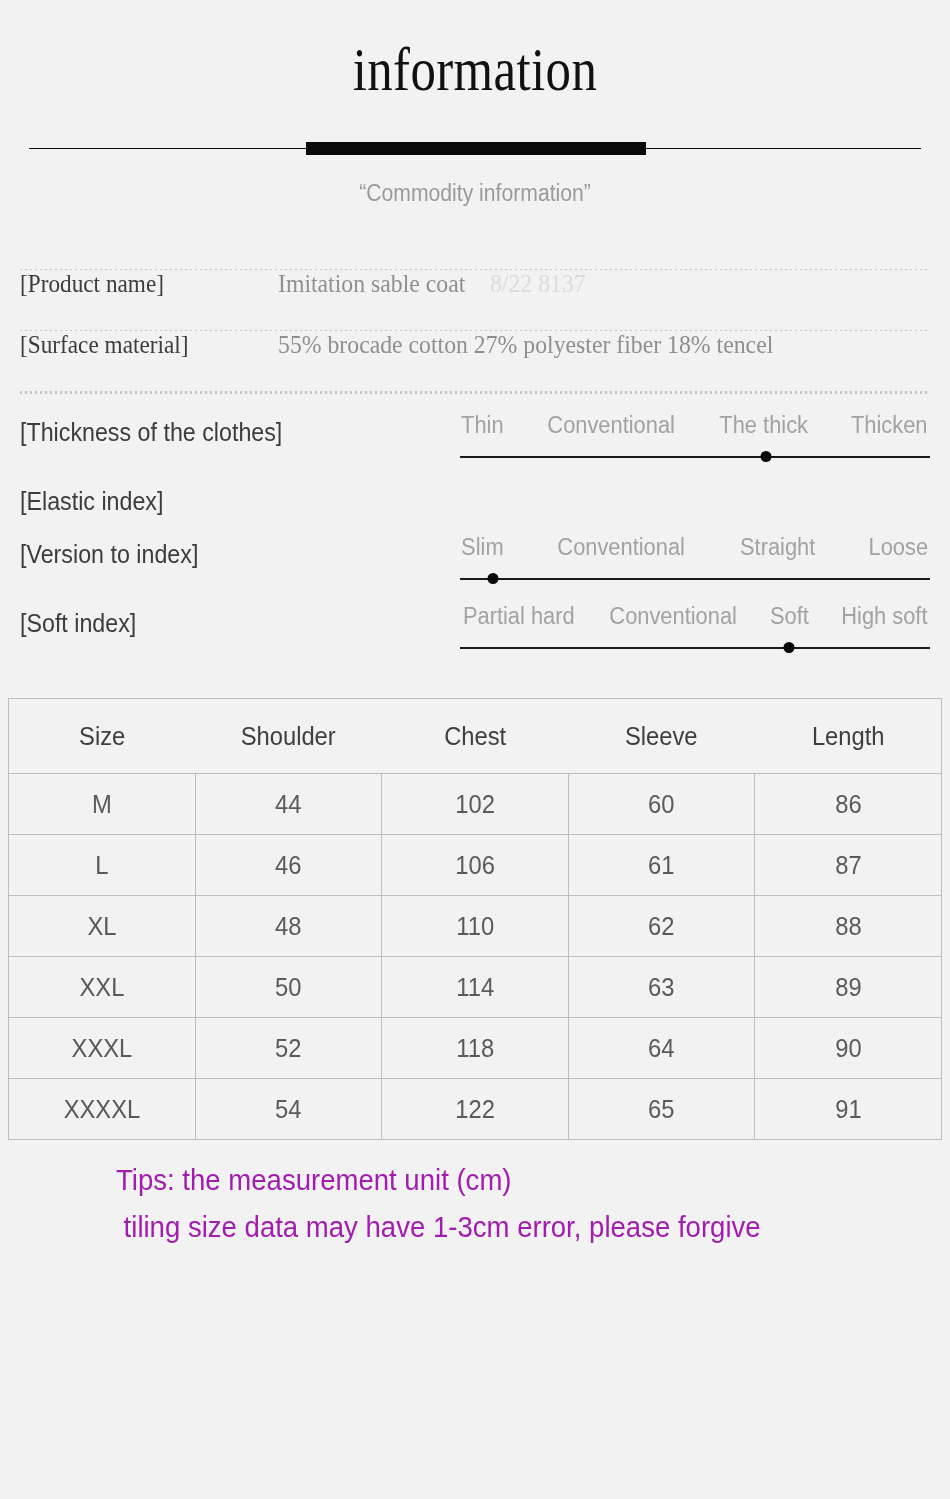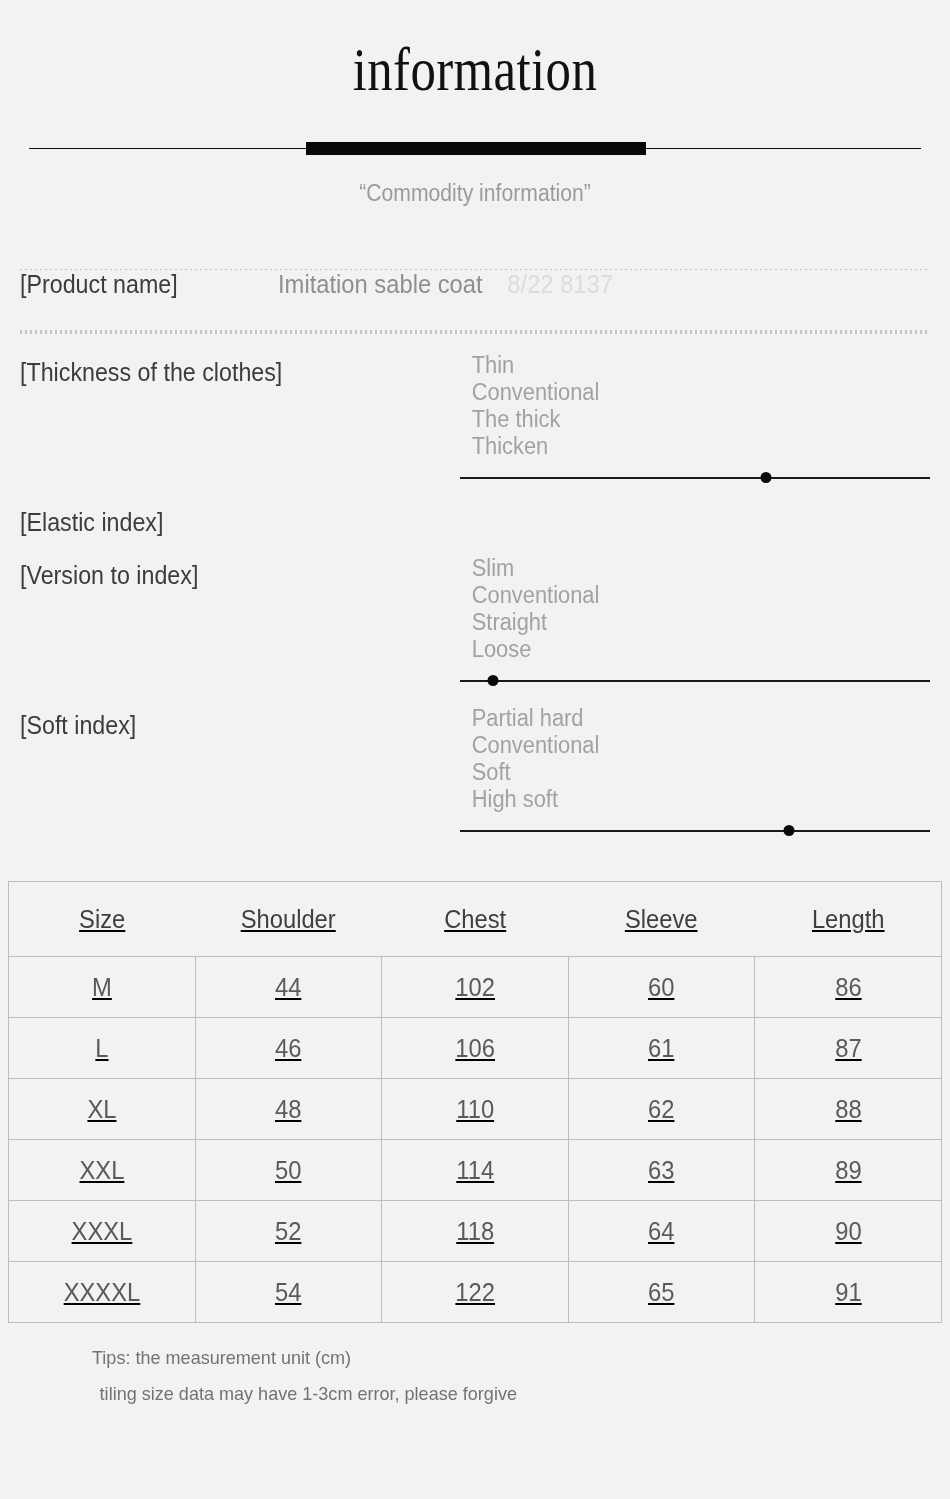--- a/index.html
+++ b/index.html
@@ -74,20 +74,21 @@
   .dotline {
     height: 1px;
     background-image: linear-gradient(to right, #c4c4c4 0 2px, transparent 2px 5px);
     background-size: 5px 1px;
     background-repeat: repeat-x;
   }
   .spec-row {
     display: flex;
     align-items: baseline;
     min-height: 60px;
+    font-family: Liberation Serif, serif;
   }
   .spec-key {
     width: 258px;
     flex: 0 0 258px;
     font-size: 25px;
     color: #3c3c3c;
     font-weight: 300;
     transform: scaleX(0.93);
     transform-origin: left center;
     white-space: nowrap;
@@ -128,21 +129,20 @@
     flex: 1 1 auto;
     padding-right: 0px;
   }
   .slider-labels {
     display: flex;
     justify-content: space-between;
     font-size: 23px;
     color: #a2a2a2;
     font-weight: 300;
     white-space: nowrap;
-    flex-direction: column;
   }
   .slider-labels span {
     transform: scaleX(0.95);
   }
   .slider-track {
     position: relative;
     margin-top: 12px;
     height: 12px;
   }
   .slider-line {
@@ -166,21 +166,20 @@
   
   .table-wrap {
     margin: 44px 8px 0 8px;
     border: 1px solid #bdbdbd;
     border-collapse: collapse;
   }
   table.size-table {
     width: 100%;
     border-collapse: collapse;
     table-layout: fixed;
-    text-decoration: underline;
   }
   table.size-table th,
   table.size-table td {
     text-align: center;
     font-weight: 300;
     color: #5a5a5a;
     font-size: 25px;
     transform: scaleX(0.95);
   }
   table.size-table thead th {
@@ -196,23 +195,23 @@
   table.size-table tbody td:last-child {
     border-right: none;
   }
   table.size-table tbody tr:last-child td {
     border-bottom: none;
   }
 
   
   .tips {
     margin-top: 24px;
-    padding-left: 92px;
-    font-size: 19px;
-    color: #737373;
+    padding-left: 116px;
+    font-size: 29px;
+    color: #a21caf;
     font-weight: 300;
   }
   .tips div {
     transform: scaleX(0.95);
     transform-origin: left center;
     margin-bottom: 14px;
     white-space: nowrap;
   }
   .tips div.second {
     padding-left: 8px;
@@ -236,20 +235,24 @@
 
     <div class="dotline"></div>
     <div class="spec-row">
       <div class="spec-key">[Product name]</div>
       <div class="spec-val">
         <span>Imitation sable coat</span><span class="code">8/22 8137</span>
       </div>
     </div>
 
     <div class="dotline"></div>
+    <div class="spec-row">
+      <div class="spec-key">[Surface material]</div>
+      <div class="spec-val">55% brocade cotton 27% polyester fiber 18% tencel</div>
+    </div>
 
     <div class="dotline"></div>
 
     <div class="dotline"></div>
 
     <div class="dotline"></div>
 
     <div class="slider-row">
       <div class="slider-key">[Thickness of the clothes]</div>
       <div class="slider-box">

